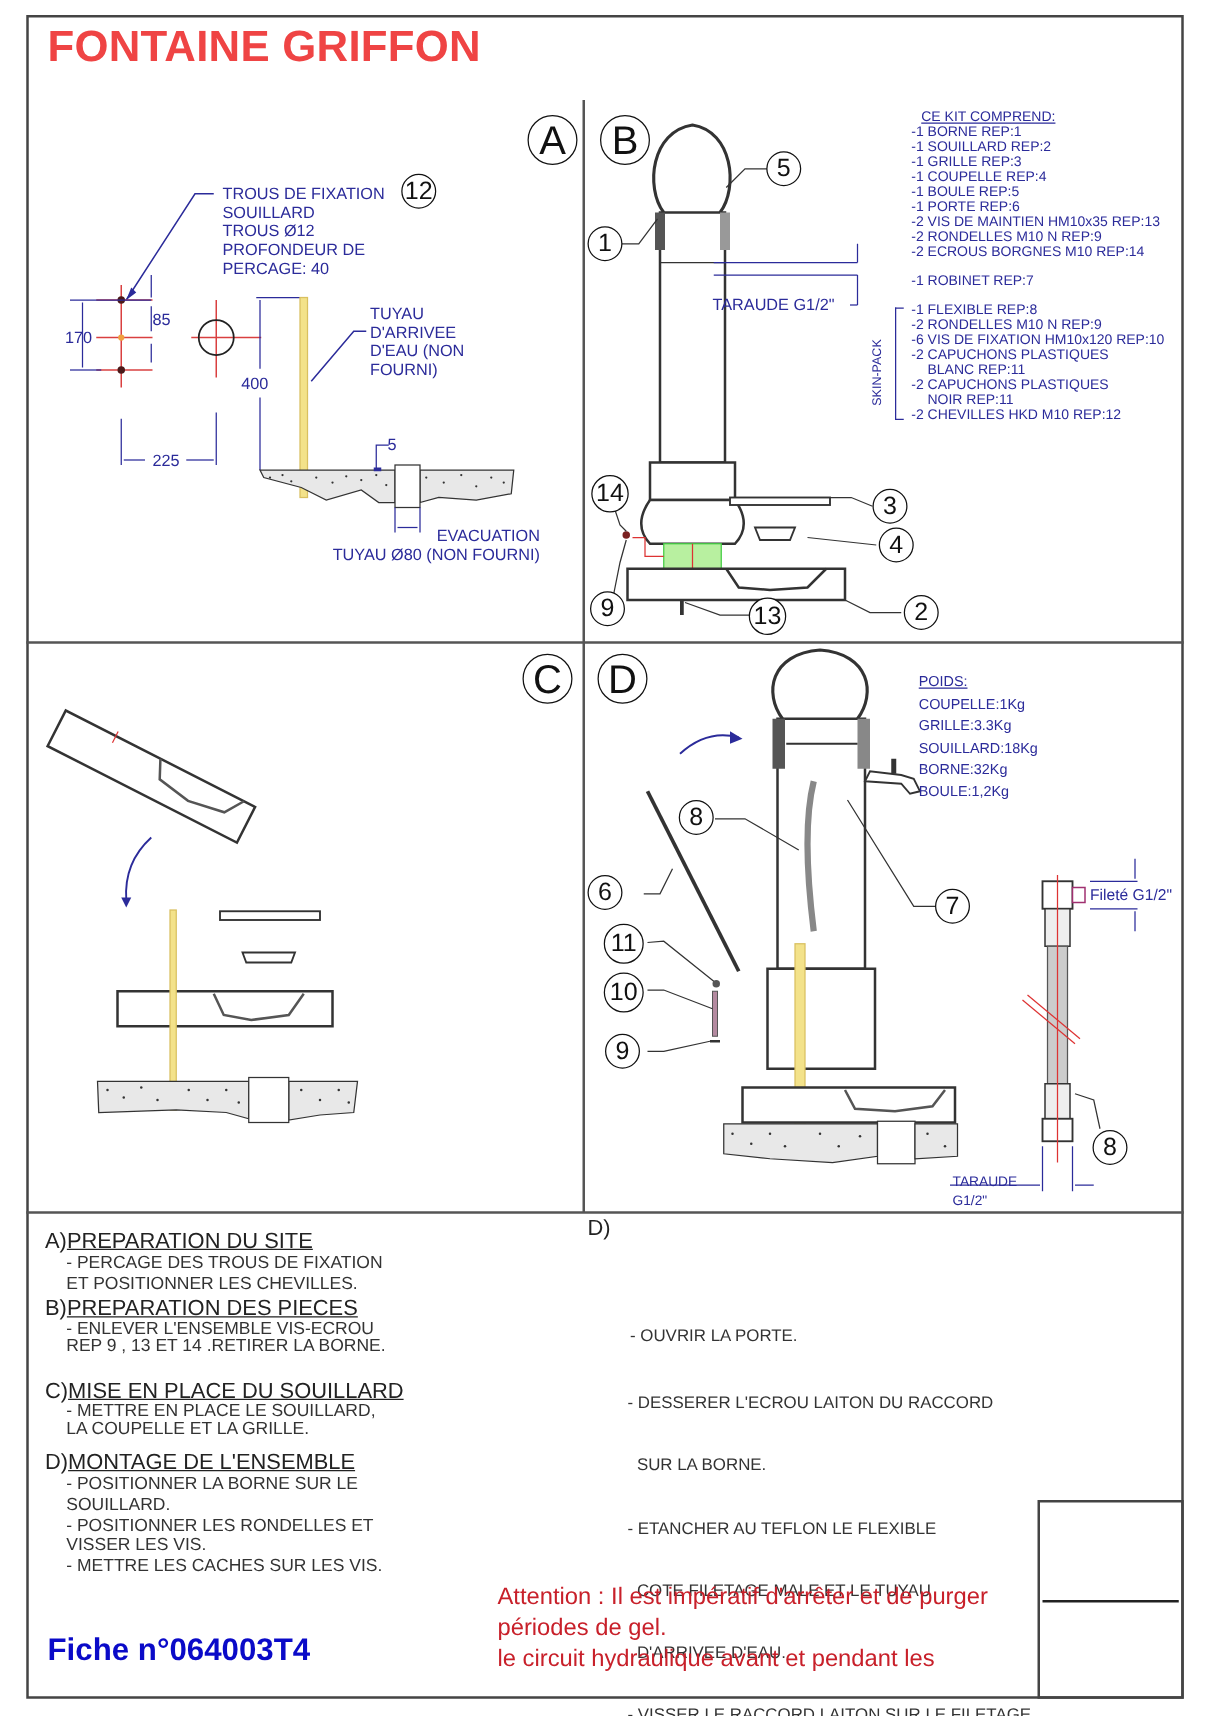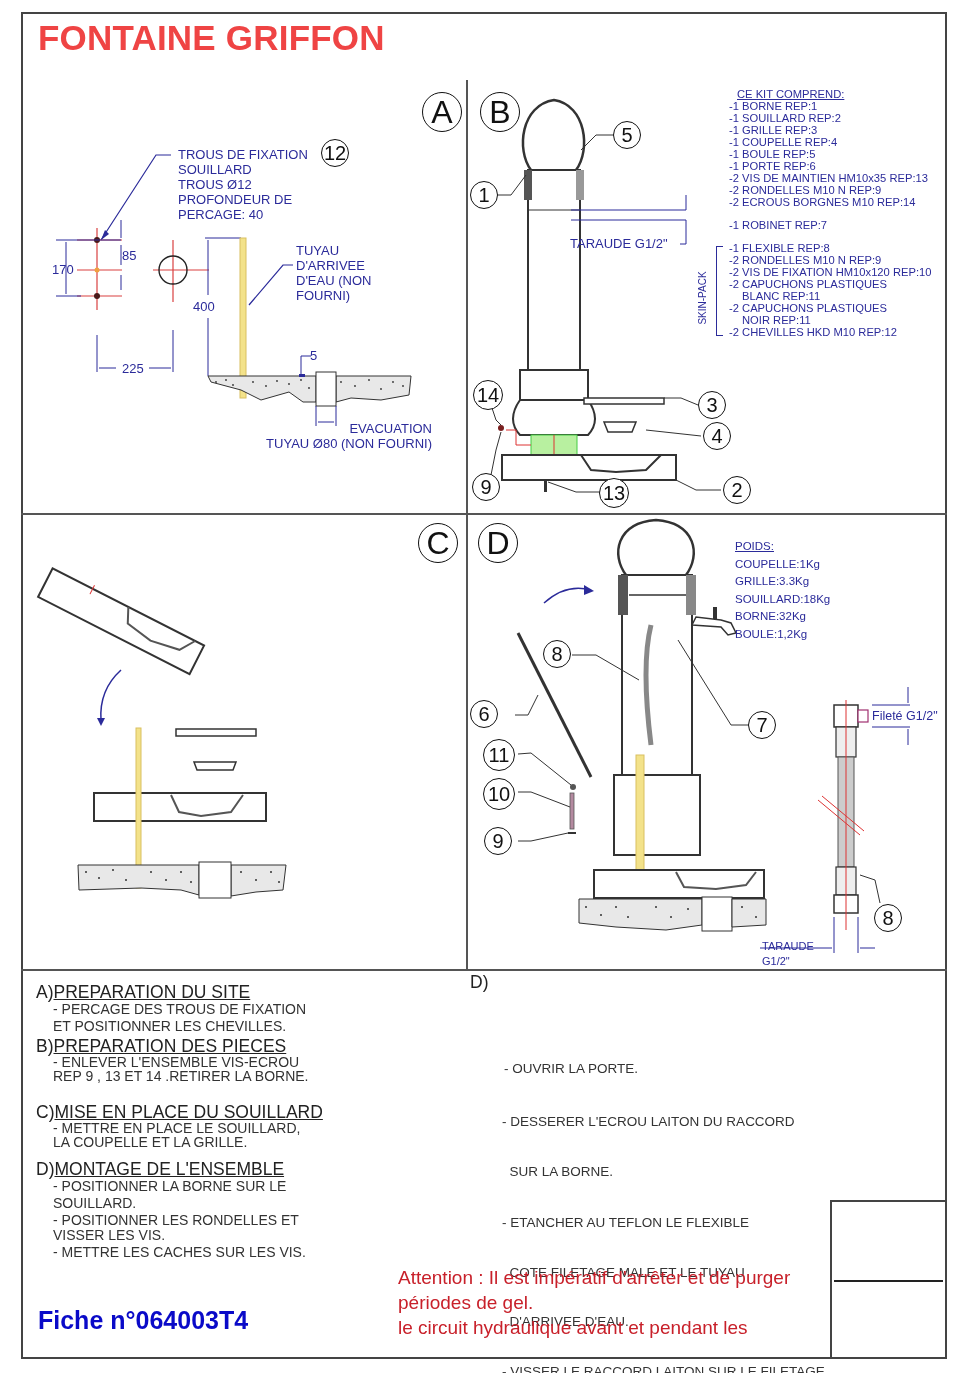--- a/index.html
+++ b/index.html
@@ -213,21 +213,21 @@
   <div>-1 COUPELLE REP:4</div>
   <div>-1 BOULE REP:5</div>
   <div>-1 PORTE REP:6</div>
   <div>-2 VIS DE MAINTIEN HM10x35 REP:13</div>
   <div>-2 RONDELLES M10 N REP:9</div>
   <div>-2 ECROUS BORGNES M10 REP:14</div>
   <div style="margin-top:11px;">-1 ROBINET REP:7</div>
   <div style="margin-top:11px;">
     <div>-1 FLEXIBLE REP:8</div>
     <div>-2 RONDELLES M10 N REP:9</div>
-    <div>-2 VIS DE FIXATION HM10x120 REP:10</div>
+    <div>-6 VIS DE FIXATION HM10x120 REP:10</div>
     <div>-2 CAPUCHONS PLASTIQUES</div>
     <div style="padding-left:13px;">   BLANC REP:11</div>
     <div>-2 CAPUCHONS PLASTIQUES</div>
     <div style="padding-left:13px;">   NOIR REP:11</div>
     <div>-2 CHEVILLES HKD M10 REP:12</div>
   </div>
 </div>
 <div class="abs" style="left:716px; top:246px; width:6px; height:88px; border:1px solid #2b2b9a; border-right:none;"></div>
 <div class="abs kit" style="left:676px; top:292px; transform:rotate(-90deg); font-size:10px;">SKIN-PACK</div>
 

